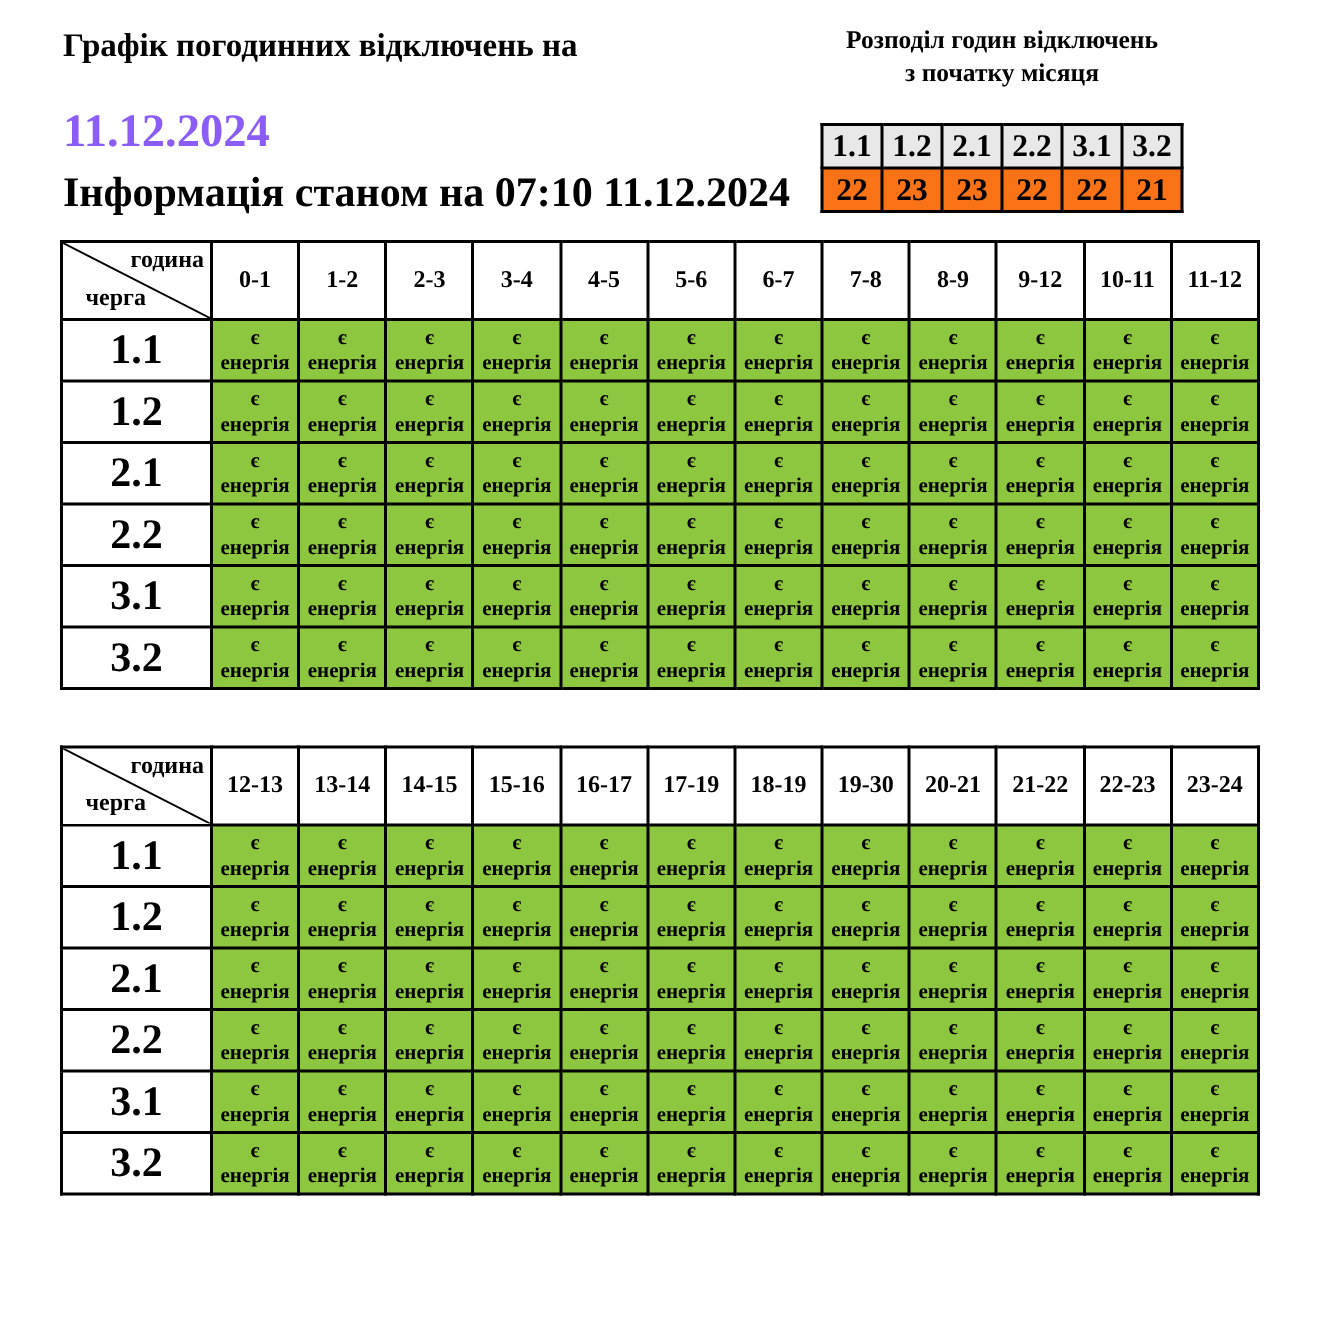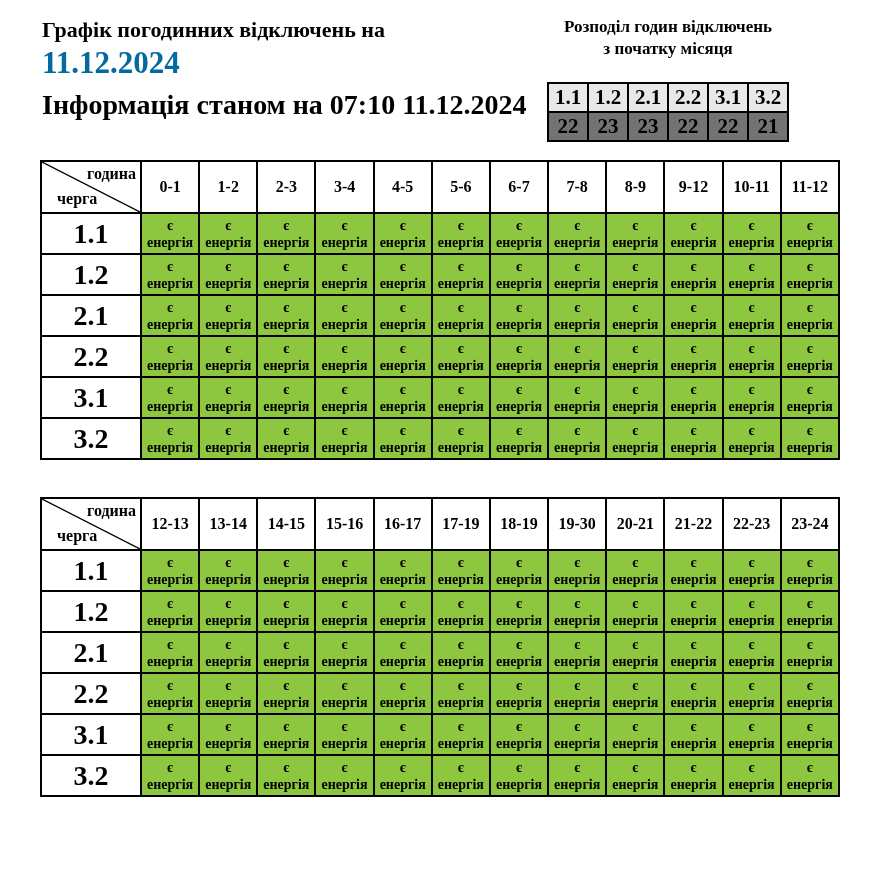--- a/index.html
+++ b/index.html
@@ -13,21 +13,21 @@
   .title-info{font-size:28px;line-height:26px;margin-top:11px;}
 
   .summary-title{
     position:absolute;left:518px;top:16px;width:300px;
     text-align:center;font-size:17px;line-height:22px;
   }
 
   #summary-table{position:absolute;left:547px;top:82px;border-collapse:collapse;}
   #summary-table th,#summary-table td{
     border:2px solid #000;text-align:center;font-weight:bold;
-    width:34px;height:27px;font-size:21px;padding:0 2px;background:#737373;
+    width:34px;height:27px;font-size:21px;padding:0 2px;background:#f97316;
   }
   #summary-table th{background:var(--summary-header-bg,#e8e8e8);}
 
   .sched{
     position:absolute;left:40px;width:800px;
     border-collapse:collapse;table-layout:fixed;
   }
   #table1{top:160px;}
   #table2{top:497px;}
   .sched th,.sched td{
@@ -45,21 +45,21 @@
     background:var(--energy-green,#8dc63f);
     font-size:14px;line-height:17px;height:39px;
   }
   .sched .ecell div{white-space:nowrap;}
 </style>
 </head>
 <body>
 
 <div class="title-block">
   <div class="title-main">Графік погодинних відключень на</div>
-  <div class="title-date" style="color: #0369a1;">11.12.2024</div>
+  <div class="title-date" style="color: #8b5cf6; margin-top: 24px;">11.12.2024</div>
   <div class="title-info">Інформація станом на 07:10 11.12.2024</div>
 </div>
 
 <div class="summary-title">
   <div>Розподіл годин відключень</div>
   <div>з початку місяця</div>
 </div>
 
 <table id="summary-table">
     <tbody>

